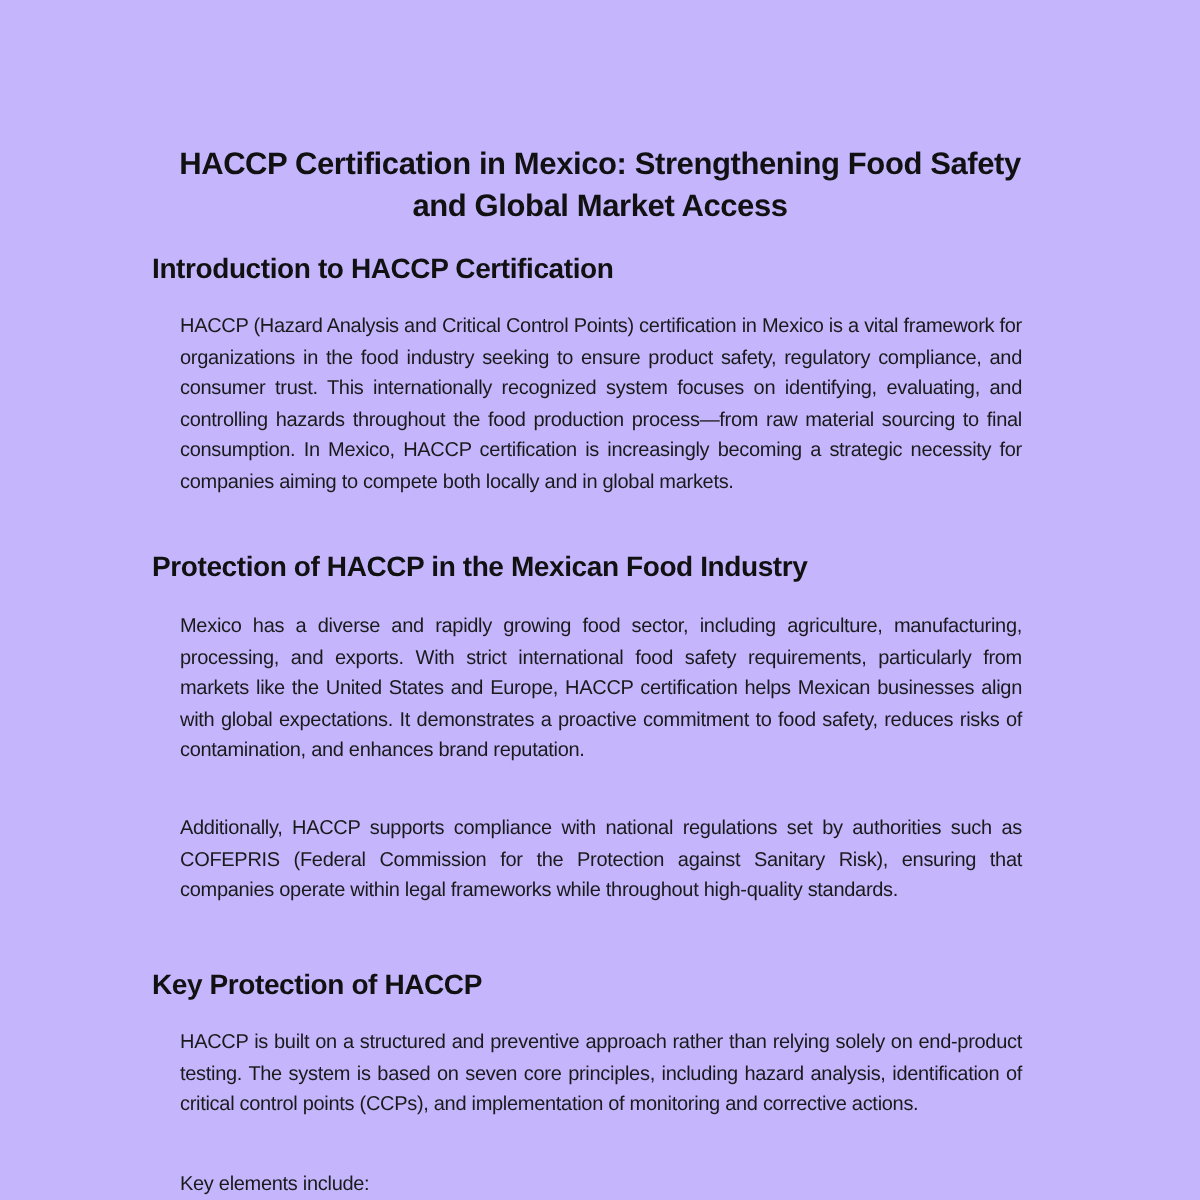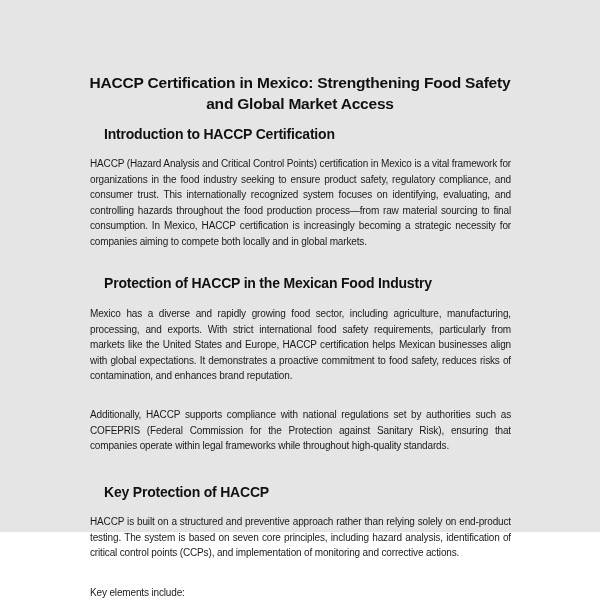--- a/index.html
+++ b/index.html
@@ -1,28 +1,28 @@
 <!DOCTYPE html>
 <html><head>
 <meta charset="utf-8">
 <style>
   html, body { margin: 0; padding: 0; background: #ffffff; }
   body { width: 600px; height: 600px; overflow: hidden; position: relative; }
   .page {
-    position: absolute; left: 0; top: 0; width: 600px; height: 532px;
-    background: #e5e5e5; color: #111111;
+    position: absolute; left: 0; top: 0; width: 600px; height: 600px;
+    background: #c4b5fd; color: #111111;
     font-family: "Liberation Sans", "DejaVu Sans", sans-serif;
   }
   .title {
     position: absolute; left: 80px; width: 440px; top: 72px;
     text-align: center; font-weight: bold; font-size: 15.5px; line-height: 21px;
     letter-spacing: -0.2px; margin: 0;
   }
   h2.sec {
-    position: absolute; left: 104px; margin: 0; font-size: 14px; font-weight: bold;
+    position: absolute; left: 76px; margin: 0; font-size: 14px; font-weight: bold;
     line-height: 18px; letter-spacing: -0.2px; text-align: right;
   }
   p.body {
     position: absolute; left: 90px; width: 421px; margin: 0;
     font-size: 10px; line-height: 15.6px; text-align: justify;
     letter-spacing: -0.15px; color: #1a1a1a;
   }
 </style>
 </head>
 <body>

